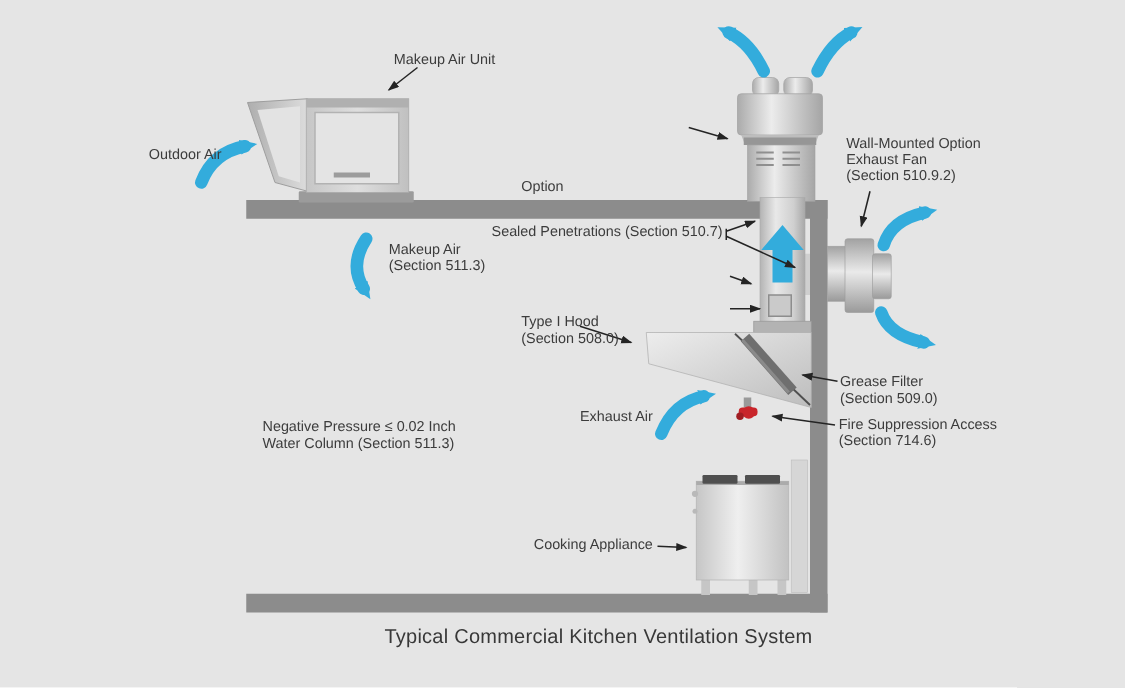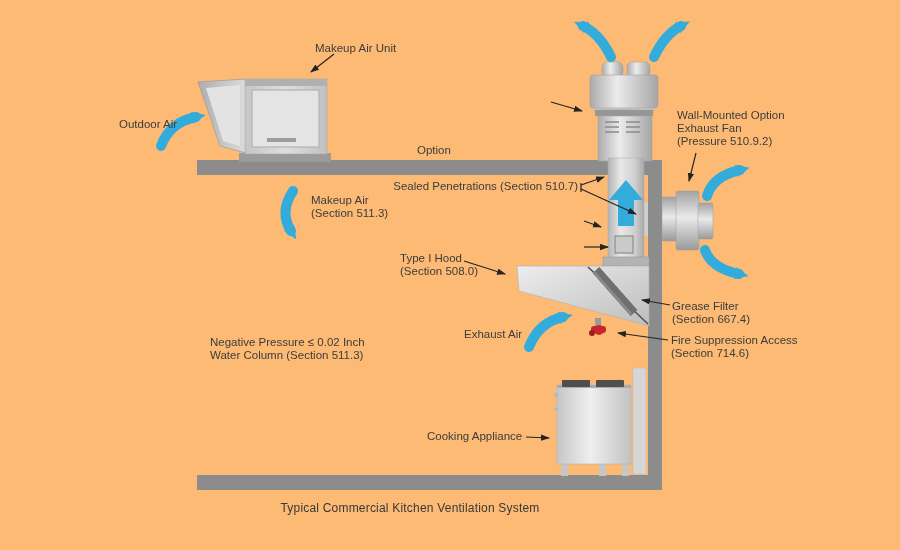--- a/index.html
+++ b/index.html
@@ -1,23 +1,23 @@
 <!DOCTYPE html>
 <html><head>
 <meta charset="utf-8">
 <style>
   html,body{margin:0;padding:0;background:#ffffff;}
-  .stage{position:relative;width:900px;height:550px;background:#fdba74;overflow:hidden;
+  .stage{position:relative;width:900px;height:550px;background:#e5e5e5;overflow:hidden;
          font-family:"Liberation Sans", sans-serif;}
   .art{position:absolute;left:0;top:0;}
   .lbl{position:absolute;font-size:11.5px;line-height:13px;color:#3C3C3C;white-space:nowrap;}
   .lbl.right{text-align:right;}
   .lbl.center{text-align:left;white-space:normal;}
-  .title{position:absolute;left:160px;top:501px;width:500px;text-align:center;
-         font-size:12px;color:#383838;letter-spacing:.2px;}
+  .title{position:absolute;left:150px;top:501px;width:500px;text-align:right;
+         font-size:16px;color:#383838;letter-spacing:.2px;}
 </style>
 </head>
 <body>
 
 <div class="stage">
 
 <svg class="art" width="900" height="550" viewBox="0 0 900 550">
   <defs>
     <linearGradient id="gradH1" x1="0" y1="0" x2="1" y2="0">
       <stop offset="0" stop-color="#ababab"></stop>
@@ -166,46 +166,46 @@
 </div>
 
 <div class="lbl" style="left:119px;top:118px">
   <div>Outdoor Air</div>
 </div>
 
 
 <div class="lbl" style="left:677px;top:109px">
   <div>Wall-Mounted Option</div>
   <div>Exhaust Fan</div>
-  <div>(Pressure 510.9.2)</div>
+  <div>(Section 510.9.2)</div>
 </div>
 
 <div class="lbl" style="left:417px;top:144px">
   <div>Option</div>
 </div>
 
 <div class="lbl right" style="right:322px;top:180px">
   <div>Sealed Penetrations (Section 510.7)</div>
 </div>
 
 
 
-<div class="lbl" style="left:400px;top:252px">
+<div class="lbl" style="left:417px;top:252px">
   <div>Type I Hood</div>
   <div>(Section 508.0)</div>
 </div>
 
 <div class="lbl" style="left:311px;top:194px">
   <div>Makeup Air</div>
   <div>(Section 511.3)</div>
 </div>
 
 <div class="lbl" style="left:672px;top:300px">
   <div>Grease Filter</div>
-  <div>(Section 667.4)</div>
+  <div>(Section 509.0)</div>
 </div>
 
 <div class="lbl" style="left:464px;top:328px">
   <div>Exhaust Air</div>
 </div>
 
 <div class="lbl" style="left:671px;top:334px">
   <div>Fire Suppression Access</div>
   <div>(Section 714.6)</div>
 </div>

